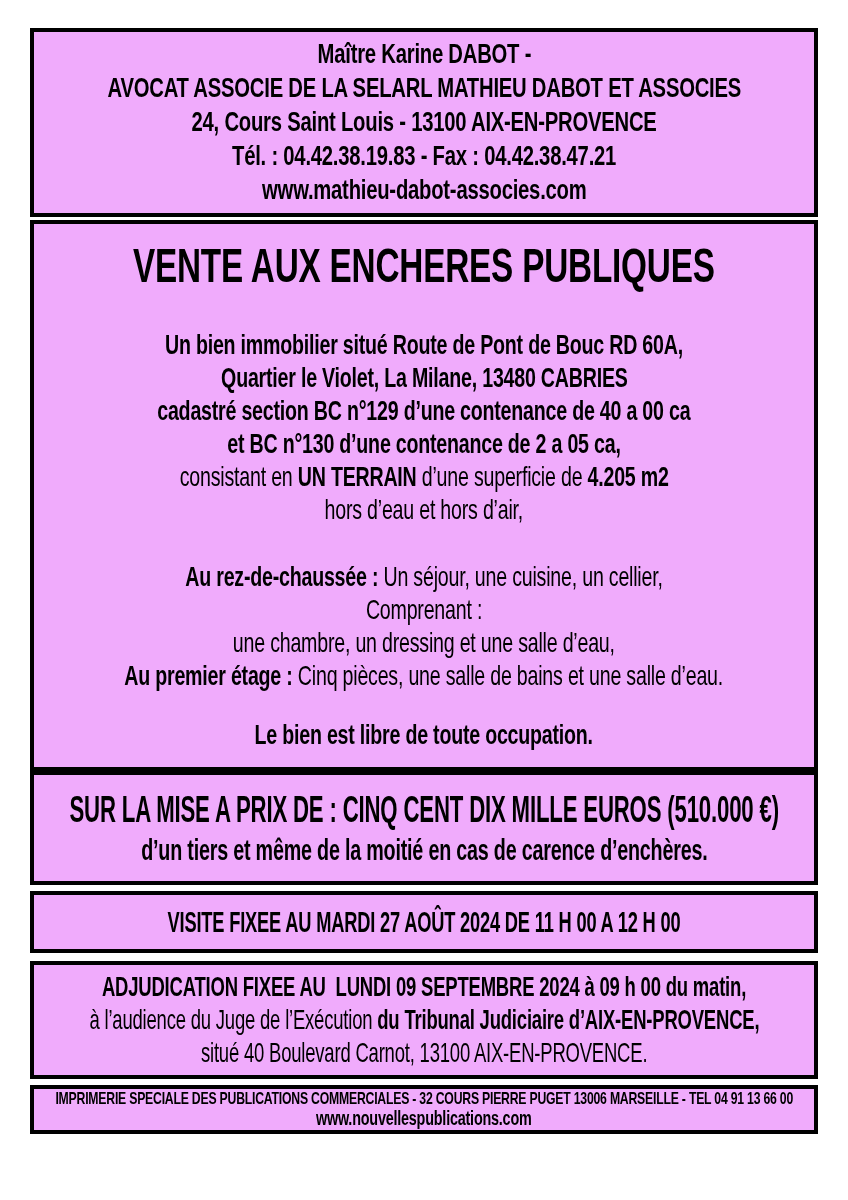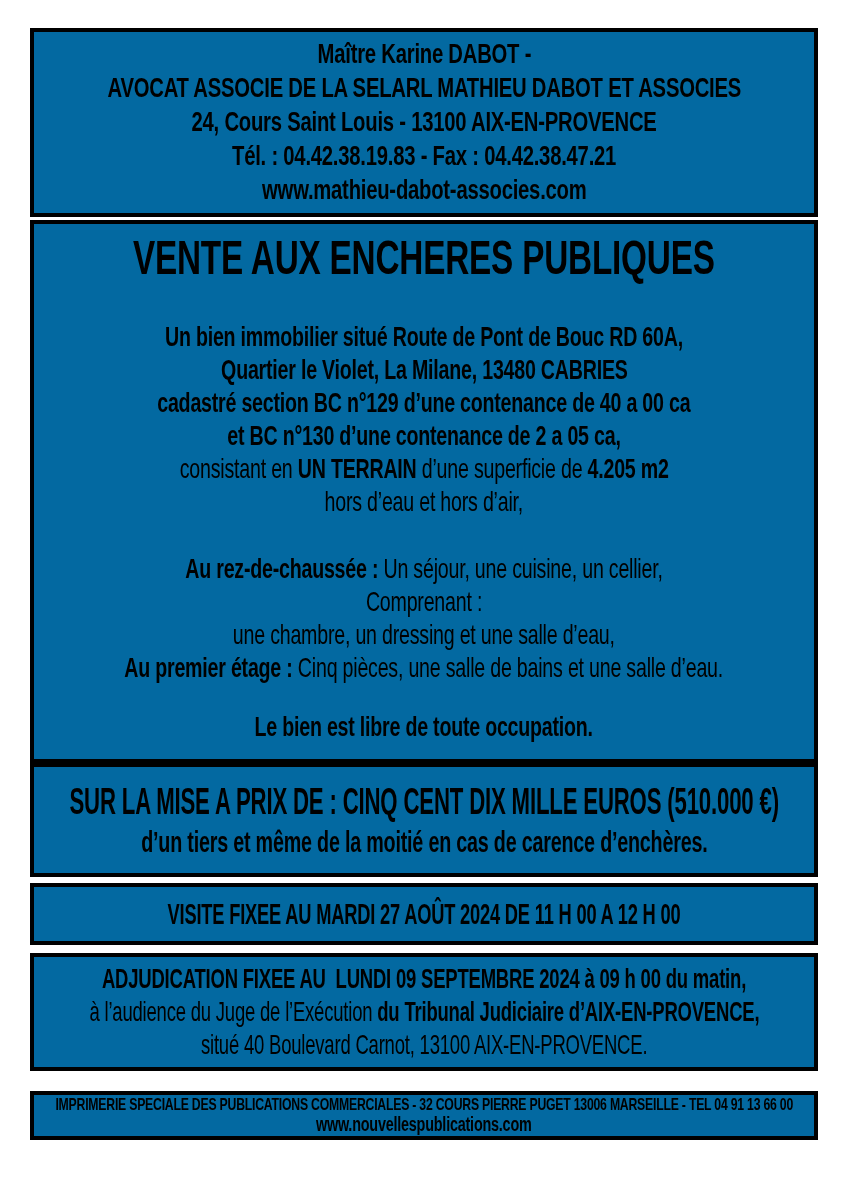--- a/index.html
+++ b/index.html
@@ -16,21 +16,21 @@
     position: relative;
     width: 848px;
     height: 1200px;
     background: #ffffff;
   }
   .box {
     box-sizing: border-box;
     margin-left: 30px;
     width: 788px;
     border: 4px solid #000000;
-    background: #0369a1;
+    background: #f0abfc;
   }
   
   .line {
     display: flex;
     justify-content: center;
     line-height: 33px;
   }
   .line > .inner {
     display: inline-block;
     white-space: nowrap;
@@ -40,41 +40,41 @@
   }
   .b { font-weight: bold; }
   .r { font-weight: normal; }
 
   
   #header-box { margin-top: 28px; padding: 5px 0 6px 0; }
   #header-box .line { line-height: 34px; font-size: 27px; font-weight: bold; --sx: 0.75; }
 
   
   #main-box { margin-top: 3px; padding-bottom: 16px; }
-  .title-line { font-size: 49px; font-weight: bold; line-height: 58px; margin-top: 4px; --sx: 0.68; }
+  .title-line { font-size: 49px; font-weight: bold; line-height: 58px; margin-top: 12px; --sx: 0.68; }
   .prop-line, .comp-line, .occ-line { font-size: 28px; --sx: 0.70; }
   .gap-lg { height: 34px; }
   .gap-md { height: 26px; }
   .occ-line { font-weight: bold; }
 
   
   #price-box { padding: 12px 0 14px 0; }
   .price-main { font-size: 37px; font-weight: bold; line-height: 46px; --sx: 0.60; }
   .price-sub  { font-size: 29px; font-weight: bold; line-height: 34px; --sx: 0.68; }
 
   
   #visit-box { margin-top: 6px; padding: 10px 0; }
   .visit-line { font-size: 29px; font-weight: bold; line-height: 34px; --sx: 0.63; }
 
   
   #auction-box { margin-top: 8px; padding: 5px 0 6px 0; }
   .auction-line { font-size: 28px; line-height: 33px; --sx: 0.66; }
 
   
-  #printer-box { margin-top: 20px; padding: 1px 0; }
+  #printer-box { margin-top: 6px; padding: 1px 0; }
   .printer-line1 { font-size: 17px; font-weight: bold; line-height: 18px; --sx: 0.72; }
   .printer-line2 { font-size: 20px; font-weight: bold; line-height: 21px; --sx: 0.72; }
 </style>
 </head>
 <body>
 
 <div class="page">
 
   <div class="box" id="header-box">
     <div class="line">

